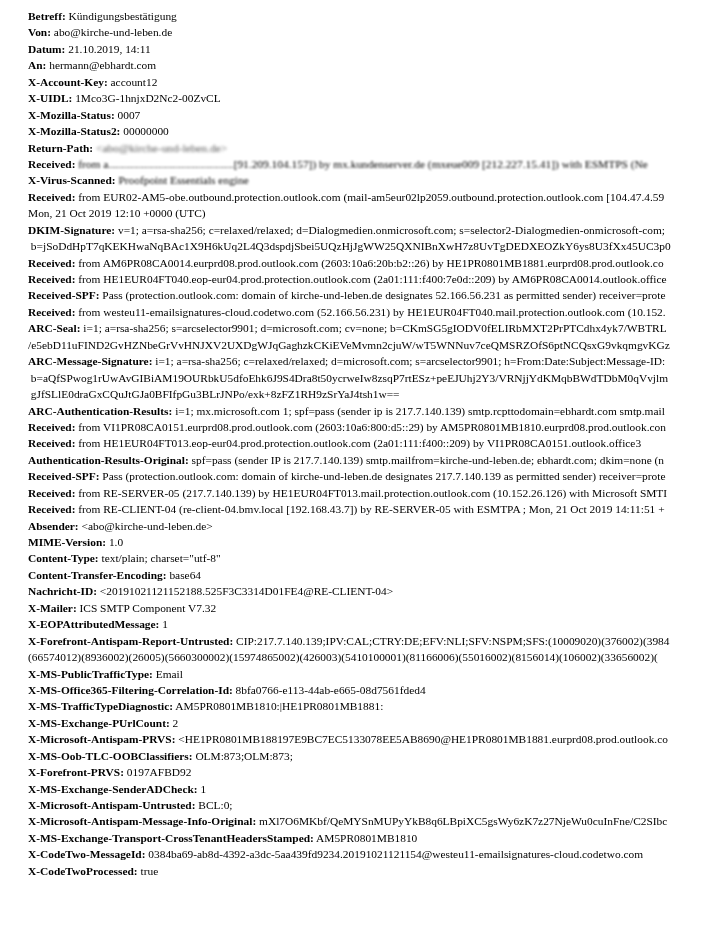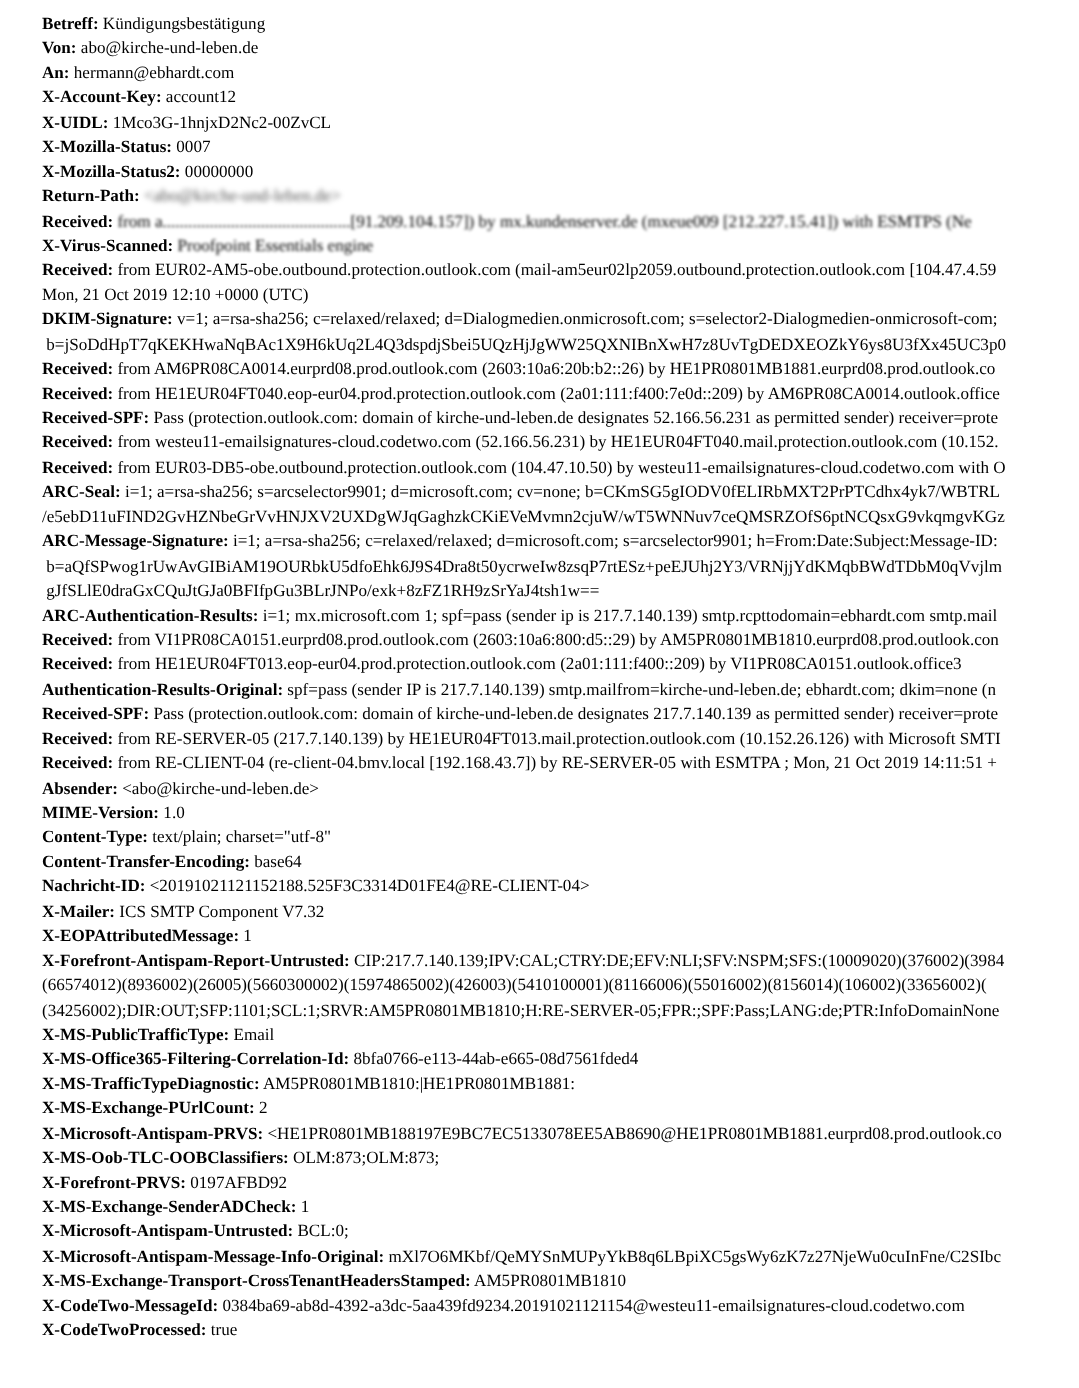--- a/index.html
+++ b/index.html
@@ -45,37 +45,37 @@
   .halfblur {
     filter: blur(1.1px);
   }
 </style>
 </head>
 <body>
 
 <div id="headers">
     <div class="hline"><span class="hname">Betreff:</span><span class="hval"> Kündigungsbestätigung</span></div>
     <div class="hline"><span class="hname">Von:</span><span class="hval"> abo@kirche-und-leben.de</span></div>
+    <div class="hline"><span class="hname">Datum:</span><span class="hval"> 21.10.2019, 14:11</span></div>
     <div class="hline"><span class="hname">An:</span><span class="hval"> hermann@ebhardt.com</span></div>
     <div class="hline"><span class="hname">X-Account-Key:</span><span class="hval"> account12</span></div>
     <div class="hline"><span class="hname">X-UIDL:</span><span class="hval"> 1Mco3G-1hnjxD2Nc2-00ZvCL</span></div>
     <div class="hline"><span class="hname">X-Mozilla-Status:</span><span class="hval"> 0007</span></div>
     <div class="hline"><span class="hname">X-Mozilla-Status2:</span><span class="hval"> 00000000</span></div>
     <div class="hline"><span class="hname">Return-Path:</span><span class="hval blurred"> &lt;abo@kirche-und-leben.de&gt;</span></div>
     <div class="hline"><span class="hname">Received:</span><span class="hval halfblur"> from a............................................[91.209.104.157]) by mx.kundenserver.de (mxeue009 [212.227.15.41]) with ESMTPS (Ne</span></div>
     <div class="hline"><span class="hname">X-Virus-Scanned:</span><span class="hval halfblur"> Proofpoint Essentials engine</span></div>
     <div class="hline"><span class="hname">Received:</span><span class="hval"> from EUR02-AM5-obe.outbound.protection.outlook.com (mail-am5eur02lp2059.outbound.protection.outlook.com [104.47.4.59</span></div>
     <div class="hline cont"><span class="hval">Mon, 21 Oct 2019 12:10 +0000 (UTC)</span></div>
     <div class="hline"><span class="hname">DKIM-Signature:</span><span class="hval"> v=1; a=rsa-sha256; c=relaxed/relaxed; d=Dialogmedien.onmicrosoft.com; s=selector2-Dialogmedien-onmicrosoft-com;</span></div>
     <div class="hline cont"><span class="hval"> b=jSoDdHpT7qKEKHwaNqBAc1X9H6kUq2L4Q3dspdjSbei5UQzHjJgWW25QXNIBnXwH7z8UvTgDEDXEOZkY6ys8U3fXx45UC3p0</span></div>
     <div class="hline"><span class="hname">Received:</span><span class="hval"> from AM6PR08CA0014.eurprd08.prod.outlook.com (2603:10a6:20b:b2::26) by HE1PR0801MB1881.eurprd08.prod.outlook.co</span></div>
     <div class="hline"><span class="hname">Received:</span><span class="hval"> from HE1EUR04FT040.eop-eur04.prod.protection.outlook.com (2a01:111:f400:7e0d::209) by AM6PR08CA0014.outlook.office</span></div>
     <div class="hline"><span class="hname">Received-SPF:</span><span class="hval"> Pass (protection.outlook.com: domain of kirche-und-leben.de designates 52.166.56.231 as permitted sender) receiver=prote</span></div>
     <div class="hline"><span class="hname">Received:</span><span class="hval"> from westeu11-emailsignatures-cloud.codetwo.com (52.166.56.231) by HE1EUR04FT040.mail.protection.outlook.com (10.152.</span></div>
-    <div class="hline"><span class="hname">Received:</span><span class="hval"> from EUR03-DB5-obe.outbound.protection.outlook.com (104.47.10.50) by westeu11-emailsignatures-cloud.codetwo.com with O</span></div>
     <div class="hline"><span class="hname">ARC-Seal:</span><span class="hval"> i=1; a=rsa-sha256; s=arcselector9901; d=microsoft.com; cv=none; b=CKmSG5gIODV0fELIRbMXT2PrPTCdhx4yk7/WBTRL</span></div>
     <div class="hline cont"><span class="hval">/e5ebD11uFIND2GvHZNbeGrVvHNJXV2UXDgWJqGaghzkCKiEVeMvmn2cjuW/wT5WNNuv7ceQMSRZOfS6ptNCQsxG9vkqmgvKGz</span></div>
     <div class="hline"><span class="hname">ARC-Message-Signature:</span><span class="hval"> i=1; a=rsa-sha256; c=relaxed/relaxed; d=microsoft.com; s=arcselector9901; h=From:Date:Subject:Message-ID:</span></div>
     <div class="hline cont"><span class="hval"> b=aQfSPwog1rUwAvGIBiAM19OURbkU5dfoEhk6J9S4Dra8t50ycrweIw8zsqP7rtESz+peEJUhj2Y3/VRNjjYdKMqbBWdTDbM0qVvjlm</span></div>
     <div class="hline cont"><span class="hval"> gJfSLlE0draGxCQuJtGJa0BFIfpGu3BLrJNPo/exk+8zFZ1RH9zSrYaJ4tsh1w==</span></div>
     <div class="hline"><span class="hname">ARC-Authentication-Results:</span><span class="hval"> i=1; mx.microsoft.com 1; spf=pass (sender ip is 217.7.140.139) smtp.rcpttodomain=ebhardt.com smtp.mail</span></div>
     <div class="hline"><span class="hname">Received:</span><span class="hval"> from VI1PR08CA0151.eurprd08.prod.outlook.com (2603:10a6:800:d5::29) by AM5PR0801MB1810.eurprd08.prod.outlook.con</span></div>
     <div class="hline"><span class="hname">Received:</span><span class="hval"> from HE1EUR04FT013.eop-eur04.prod.protection.outlook.com (2a01:111:f400::209) by VI1PR08CA0151.outlook.office3</span></div>
     <div class="hline"><span class="hname">Authentication-Results-Original:</span><span class="hval"> spf=pass (sender IP is 217.7.140.139) smtp.mailfrom=kirche-und-leben.de; ebhardt.com; dkim=none (n</span></div>
     <div class="hline"><span class="hname">Received-SPF:</span><span class="hval"> Pass (protection.outlook.com: domain of kirche-und-leben.de designates 217.7.140.139 as permitted sender) receiver=prote</span></div>
@@ -83,21 +83,20 @@
     <div class="hline"><span class="hname">Received:</span><span class="hval"> from RE-CLIENT-04 (re-client-04.bmv.local [192.168.43.7]) by RE-SERVER-05 with ESMTPA ; Mon, 21 Oct 2019 14:11:51 +</span></div>
     <div class="hline"><span class="hname">Absender:</span><span class="hval"> &lt;abo@kirche-und-leben.de&gt;</span></div>
     <div class="hline"><span class="hname">MIME-Version:</span><span class="hval"> 1.0</span></div>
     <div class="hline"><span class="hname">Content-Type:</span><span class="hval"> text/plain; charset="utf-8"</span></div>
     <div class="hline"><span class="hname">Content-Transfer-Encoding:</span><span class="hval"> base64</span></div>
     <div class="hline"><span class="hname">Nachricht-ID:</span><span class="hval"> &lt;20191021121152188.525F3C3314D01FE4@RE-CLIENT-04&gt;</span></div>
     <div class="hline"><span class="hname">X-Mailer:</span><span class="hval"> ICS SMTP Component V7.32</span></div>
     <div class="hline"><span class="hname">X-EOPAttributedMessage:</span><span class="hval"> 1</span></div>
     <div class="hline"><span class="hname">X-Forefront-Antispam-Report-Untrusted:</span><span class="hval"> CIP:217.7.140.139;IPV:CAL;CTRY:DE;EFV:NLI;SFV:NSPM;SFS:(10009020)(376002)(3984</span></div>
     <div class="hline cont"><span class="hval">(66574012)(8936002)(26005)(5660300002)(15974865002)(426003)(5410100001)(81166006)(55016002)(8156014)(106002)(33656002)(</span></div>
-    <div class="hline cont"><span class="hval">(34256002);DIR:OUT;SFP:1101;SCL:1;SRVR:AM5PR0801MB1810;H:RE-SERVER-05;FPR:;SPF:Pass;LANG:de;PTR:InfoDomainNone</span></div>
     <div class="hline"><span class="hname">X-MS-PublicTrafficType:</span><span class="hval"> Email</span></div>
     <div class="hline"><span class="hname">X-MS-Office365-Filtering-Correlation-Id:</span><span class="hval"> 8bfa0766-e113-44ab-e665-08d7561fded4</span></div>
     <div class="hline"><span class="hname">X-MS-TrafficTypeDiagnostic:</span><span class="hval"> AM5PR0801MB1810:|HE1PR0801MB1881:</span></div>
     <div class="hline"><span class="hname">X-MS-Exchange-PUrlCount:</span><span class="hval"> 2</span></div>
     <div class="hline"><span class="hname">X-Microsoft-Antispam-PRVS:</span><span class="hval"> &lt;HE1PR0801MB188197E9BC7EC5133078EE5AB8690@HE1PR0801MB1881.eurprd08.prod.outlook.co</span></div>
     <div class="hline"><span class="hname">X-MS-Oob-TLC-OOBClassifiers:</span><span class="hval"> OLM:873;OLM:873;</span></div>
     <div class="hline"><span class="hname">X-Forefront-PRVS:</span><span class="hval"> 0197AFBD92</span></div>
     <div class="hline"><span class="hname">X-MS-Exchange-SenderADCheck:</span><span class="hval"> 1</span></div>
     <div class="hline"><span class="hname">X-Microsoft-Antispam-Untrusted:</span><span class="hval"> BCL:0;</span></div>
     <div class="hline"><span class="hname">X-Microsoft-Antispam-Message-Info-Original:</span><span class="hval"> mXl7O6MKbf/QeMYSnMUPyYkB8q6LBpiXC5gsWy6zK7z27NjeWu0cuInFne/C2SIbc</span></div>

